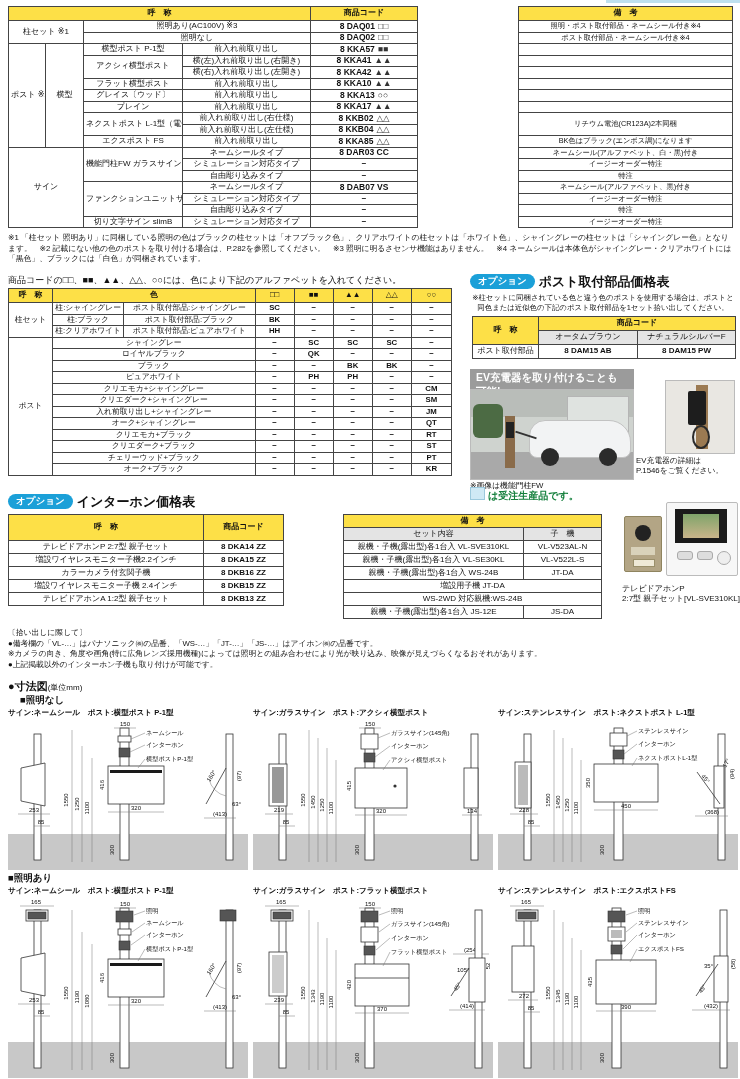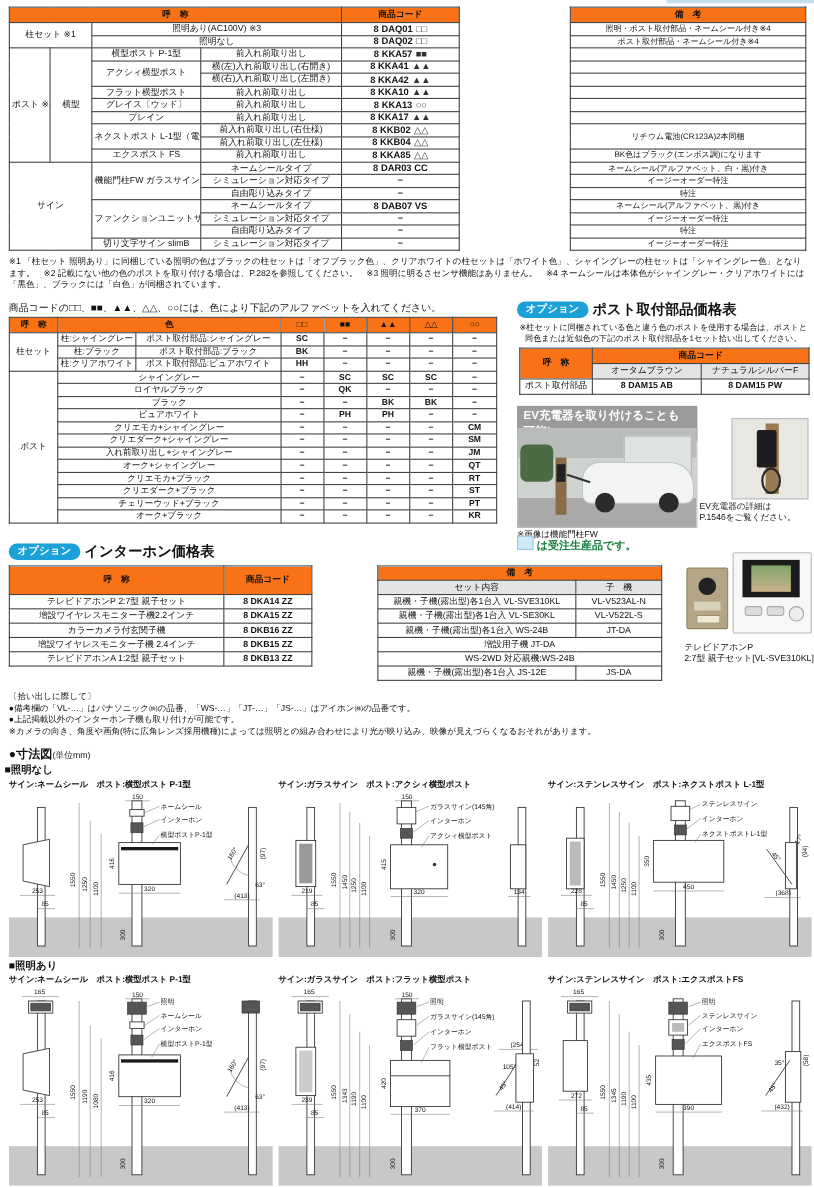--- a/index.html
+++ b/index.html
@@ -3,21 +3,21 @@
 <meta charset="utf-8">
 <style>
   html,body{margin:0;padding:0;background:#fff;}
   body{width:740px;height:1079px;position:relative;font-family:"Liberation Sans","DejaVu Sans",sans-serif;color:#111;overflow:hidden;}
   .abs{position:absolute;}
   
   table.t{border-collapse:collapse;table-layout:fixed;font-size:8px;border:1.5px solid #222;}
   table.t th,table.t td{border:1px solid #444;padding:0 2px;text-align:center;overflow:hidden;white-space:nowrap;line-height:1.05;}
   table.t tr{height:11.5px;}
   table.t tr.hd{height:14px;}
-  th{background:#f97316;font-weight:bold;}
+  th{background:#fde047;font-weight:bold;}
   td.wr,th.wr{white-space:normal;line-height:1.05;margin-left:39px;}
   td.code{text-align:left;font-weight:bold;font-size:8.5px;}
   td.code .sym{margin-left:3px;color:#333;font-weight:normal;}
   td.rm{text-align:left;font-size:7.3px;}
   td.ctr{text-align:center;font-weight:bold;}
   
   .badge{display:inline-block;background:#1ba0d8;color:#fff;font-weight:bold;font-size:9.5px;padding:1px 8px;border-radius:9px;vertical-align:middle;}
   .stitle{display:inline-block;font-weight:bold;font-size:13px;vertical-align:middle;margin-left:4px;}
   .note{font-size:7.8px;line-height:1.35;}
   .banner{background:#9b9b9b;color:#fff;font-weight:bold;font-size:10.5px;padding:2px 6px;}
@@ -506,28 +506,28 @@
   </div>
 </div>
 <div class="abs" style="left:622px;top:584px;font-size:8px;line-height:1.3;">
   <div>テレビドアホンP</div>
     <div>2:7型 親子セット[VL-SVE310KL]</div>
 </div>
 
 <div class="abs note" style="left:8px;top:628px;width:726px;">
   <div>〔拾い出しに際して〕</div>
   <div>●備考欄の「VL-…」はパナソニック㈱の品番、「WS-…」「JT-…」「JS-…」はアイホン㈱の品番です。</div>
+  <div>※カメラの向き、角度や画角(特に広角レンズ採用機種)によっては照明との組み合わせにより光が映り込み、映像が見えづらくなるおそれがあります。</div>
   <div>●上記掲載以外のインターホン子機も取り付けが可能です。</div>
-  <div>※カメラの向き、角度や画角(特に広角レンズ採用機種)によっては照明との組み合わせにより光が映り込み、映像が見えづらくなるおそれがあります。</div>
 </div>
 
 <div class="abs" style="left:8px;top:676px;">
   <span style="font-weight:bold;font-size:11px;">●寸法図</span><span style="font-size:8px;">(単位mm)</span>
 </div>
-<div class="abs gtitle" style="left:4px;top:694px;">■照明なし</div>
+<div class="abs gtitle" style="left:20px;top:694px;">■照明なし</div>
 
 <div class="abs" style="left:8px;top:708px;width:240px;">
   <div class="dcap">サイン:ネームシール　ポスト:横型ポスト P-1型</div>
   <svg width="240" height="150" viewBox="0 0 240 150">
     <rect x="0" y="114" width="240" height="36" fill="#c8c8c8"></rect>
     <rect x="26" y="14" width="7" height="126" class="sh"></rect>
     <path d="M13 48 L37 43 L37 86 L13 81 Z" class="sh"></path>
     <line x1="10" y1="94" x2="42" y2="94" class="dl"></line>
       <text x="26" y="92" text-anchor="middle">253</text>
     <line x1="26" y1="106" x2="42" y2="106" class="dl"></line>

